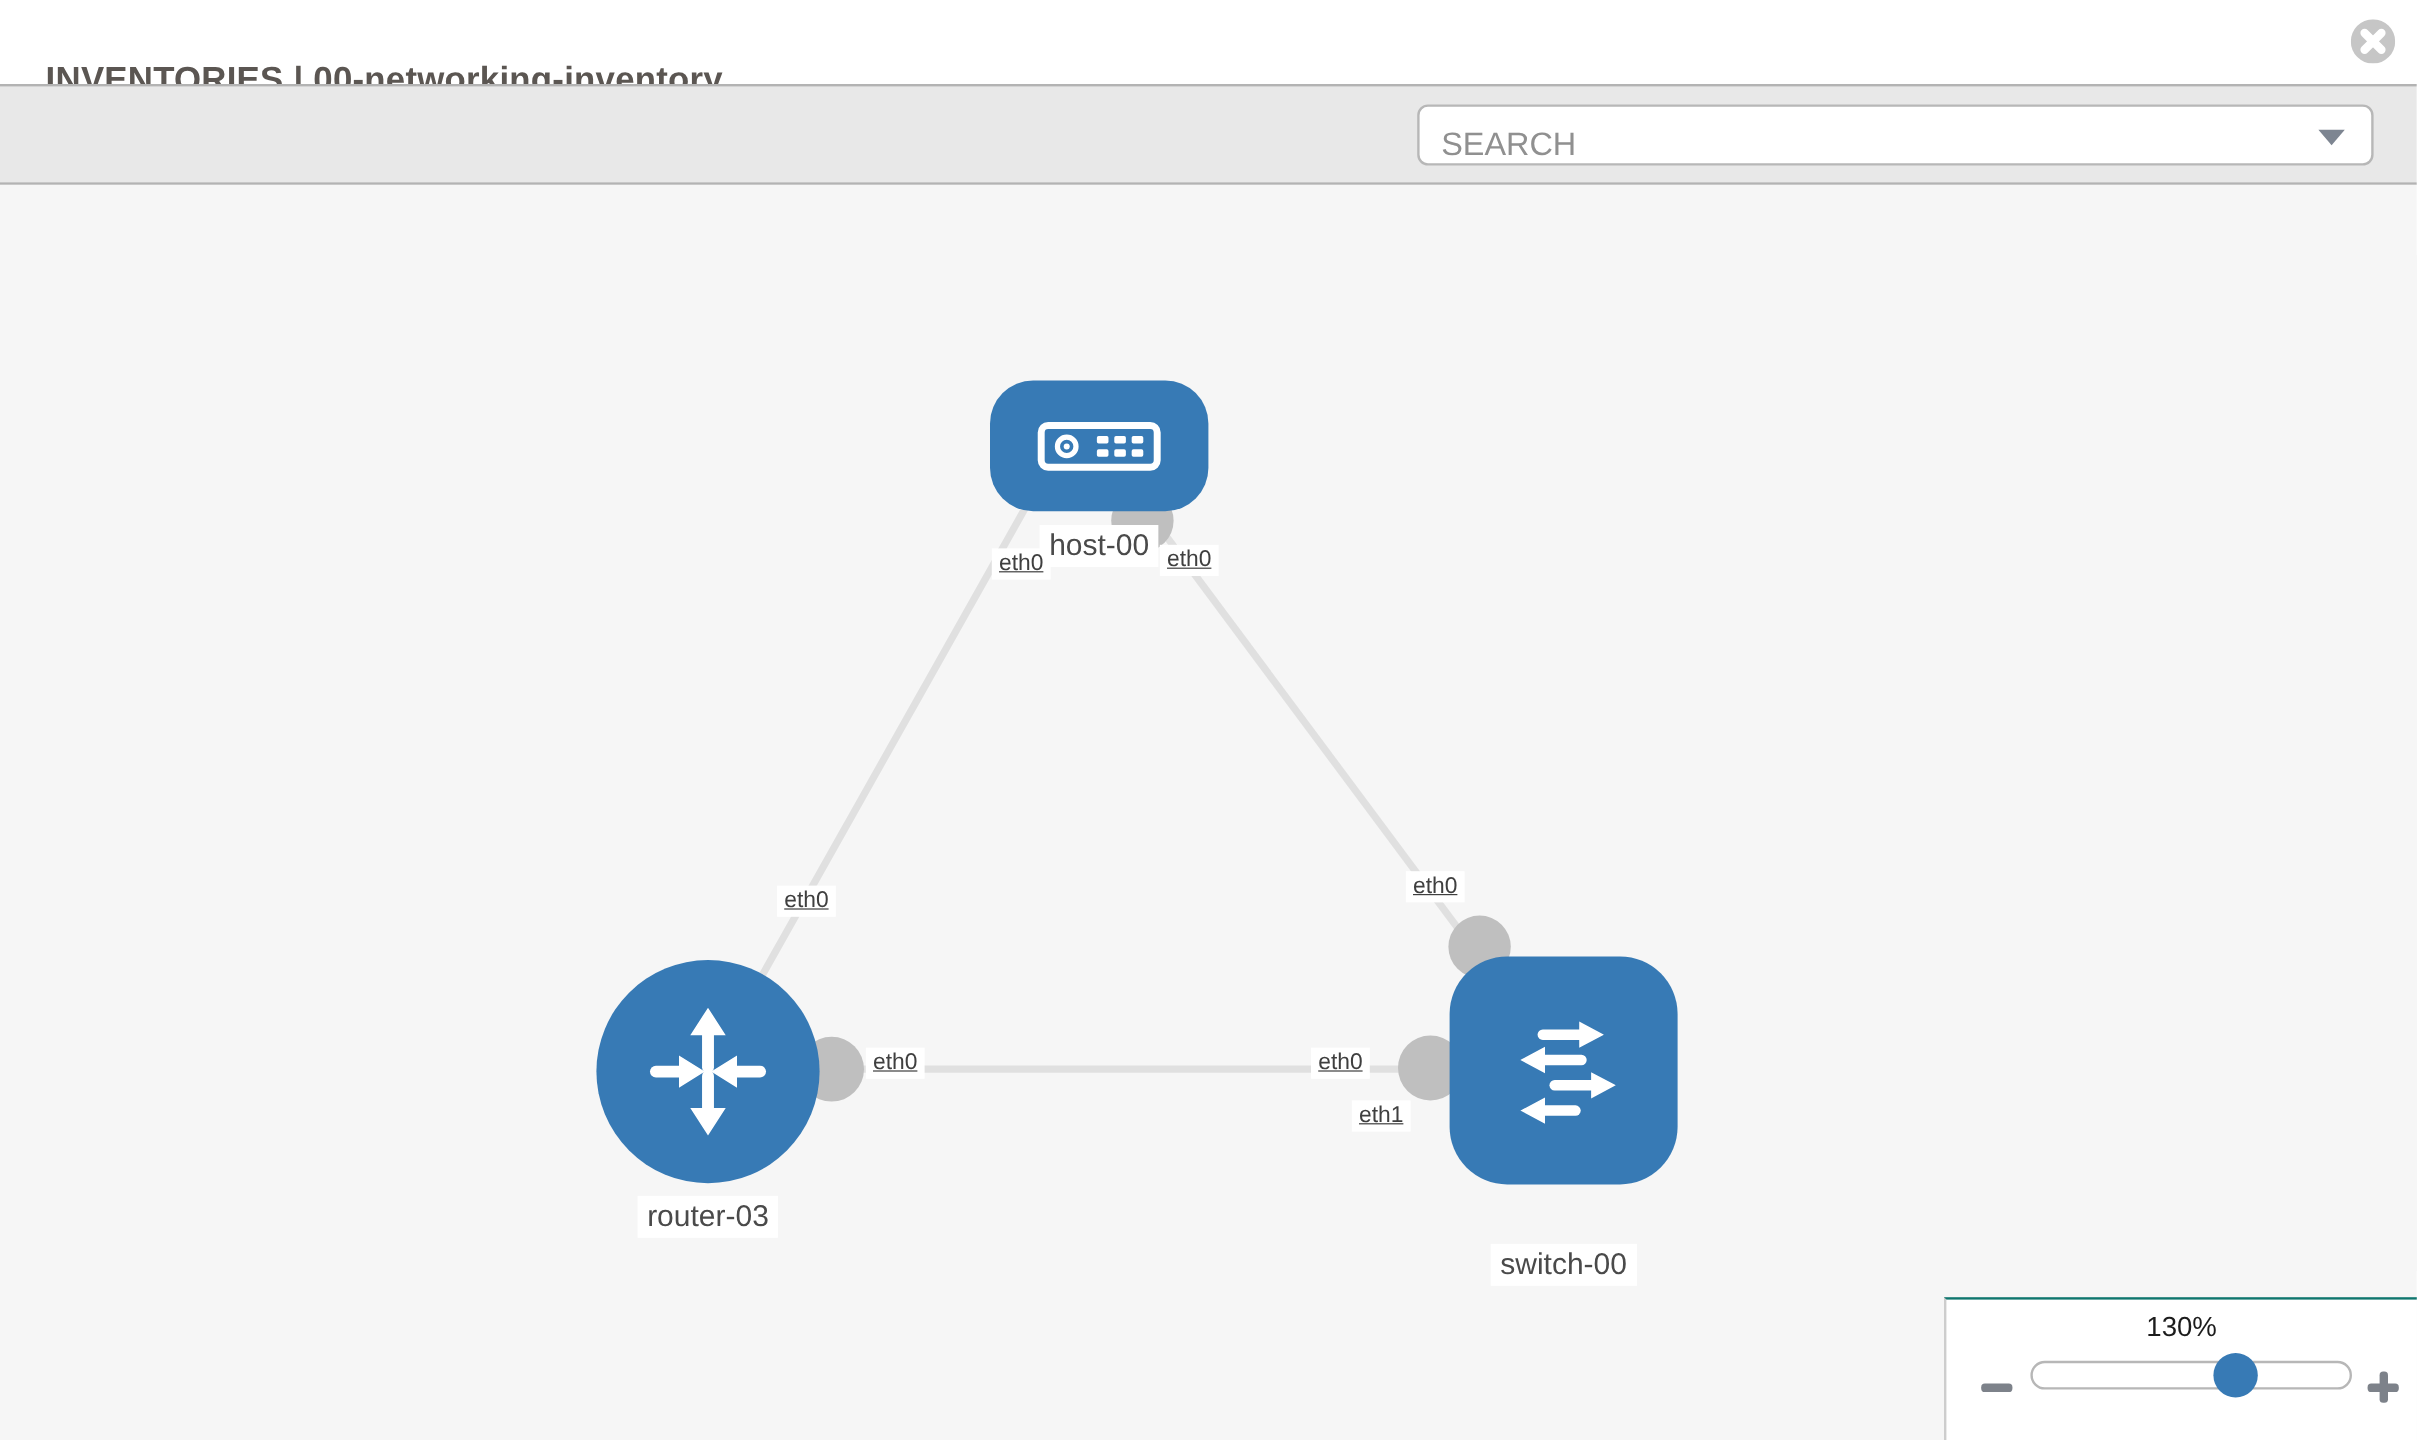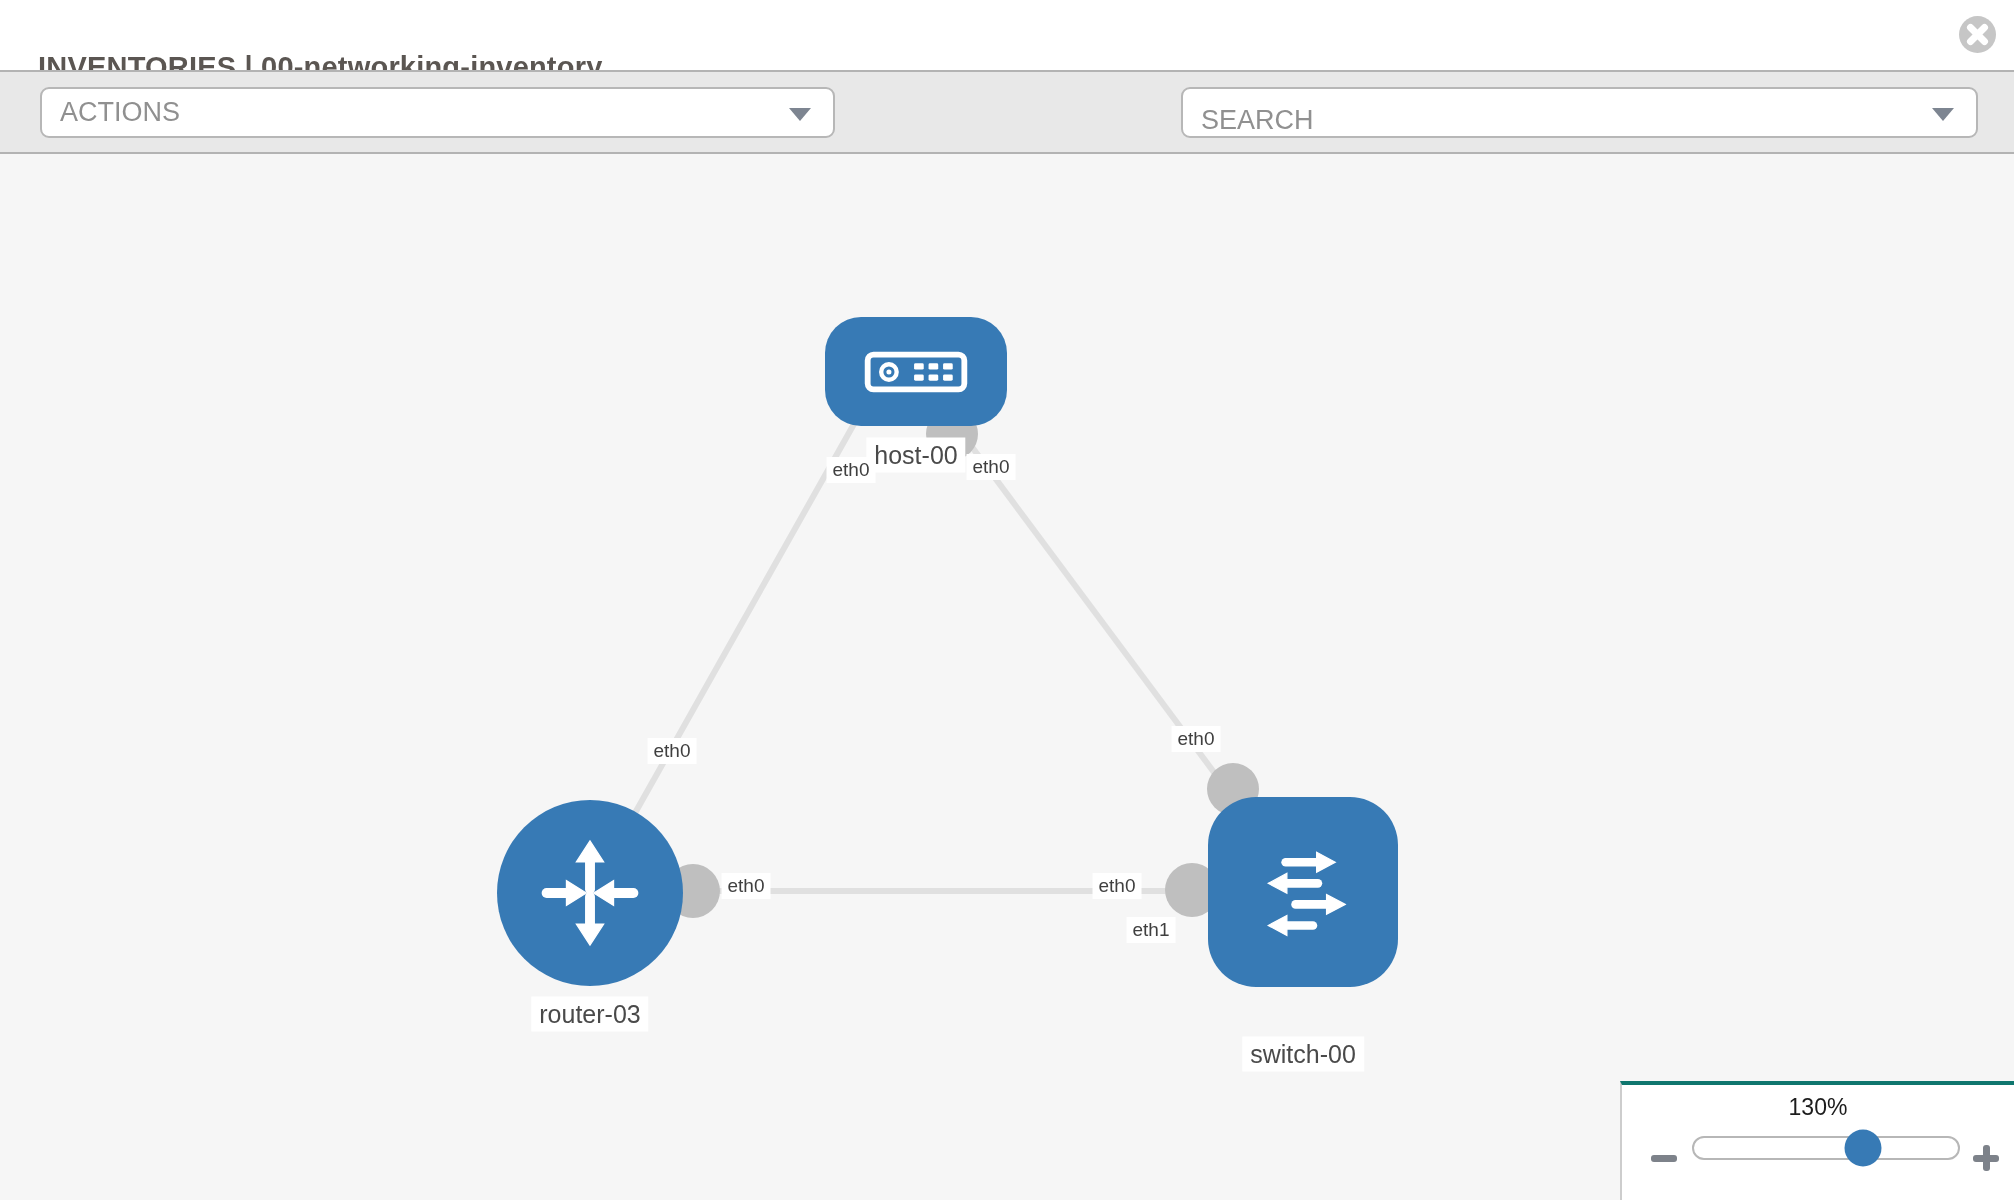--- a/index.html
+++ b/index.html
@@ -34,26 +34,26 @@
   .links-layer { position:absolute; left:0; top:0; z-index:0; }
   .node { position:absolute; z-index:2; background:#377ab5; display:flex;
           align-items:center; justify-content:center; cursor:pointer; }
   .node-host   { left:825px; top:163px; width:182px; height:109px; border-radius:36px; }
   .node-router { left:497px; top:646px; width:186px; height:186px; border-radius:50%; }
   .node-switch { left:1208px; top:643px; width:190px; height:190px; border-radius:48px; }
 
   .chip { position:absolute; transform:translate(-50%,-50%); background:#fff;
           color:#3f3f3f; white-space:nowrap; z-index:3; }
   .chip-node { font-size:25px; color:#4a4a4a; padding:3px 8px; }
-  .chip-eth  { font-size:19px; padding:2px 6px; }
+  .chip-eth  { font-size:19px; padding:2px 6px;text-decoration:underline; }
   .chip-over { z-index:4; }
 
   
   .zoom-panel { position:absolute; left:1620px; top:1081px; width:394px; height:119px;
-                background:#fff; border-left:2px solid #cdcdcd; border-top:4px solid #0f766e;
+                background:#fff; border-left:2px solid #cdcdcd; border-top:2px solid #0f766e;
                 z-index:5; }
   .zoom-value { position:absolute; top:9px; left:0; width:100%; text-align:center;
                 font-size:23px; color:#1c1c1c; }
   .zoom-minus, .zoom-plus { position:absolute; top:60px; width:26px; height:26px; cursor:pointer; }
   .zoom-minus { left:29px; }
   .zoom-plus  { left:351px; }
   .zoom-minus::before, .zoom-plus::before { content:""; position:absolute; left:0; top:10px;
                 width:26px; height:7px; border-radius:3px; background:#7d828a; }
   .zoom-plus::after { content:""; position:absolute; left:10px; top:0;
                 width:7px; height:26px; border-radius:3px; background:#7d828a; }
@@ -71,24 +71,20 @@
   <div class="close-btn">
     <svg width="37" height="37" viewBox="0 0 37 37">
       <circle cx="18.5" cy="18.5" r="18.5" fill="#c6c6c6"></circle>
       <line x1="11.5" y1="11.5" x2="25.5" y2="25.5" stroke="#fff" stroke-width="7" stroke-linecap="round"></line>
       <line x1="25.5" y1="11.5" x2="11.5" y2="25.5" stroke="#fff" stroke-width="7" stroke-linecap="round"></line>
     </svg>
   </div>
 </div>
 
 <div class="toolbar">
-  <div class="dropdown dd-actions">
-    <span class="dd-label">ACTIONS</span>
-    <span class="caret"></span>
-  </div>
 
   <div class="tool-btn tool-wrench">
     <svg width="40" height="40" viewBox="0 0 40 40">
       <line x1="8" y1="33" x2="20" y2="21" stroke="#7d828a" stroke-width="8" stroke-linecap="round"></line>
       <circle cx="26" cy="14" r="8.5" fill="none" stroke="#7d828a" stroke-width="6.5"></circle>
       <rect x="22" y="-1" width="9" height="11" fill="#e8e8e8" transform="rotate(-18 26 4)"></rect>
     </svg>
   </div>
 
   <div class="tool-btn tool-key">

